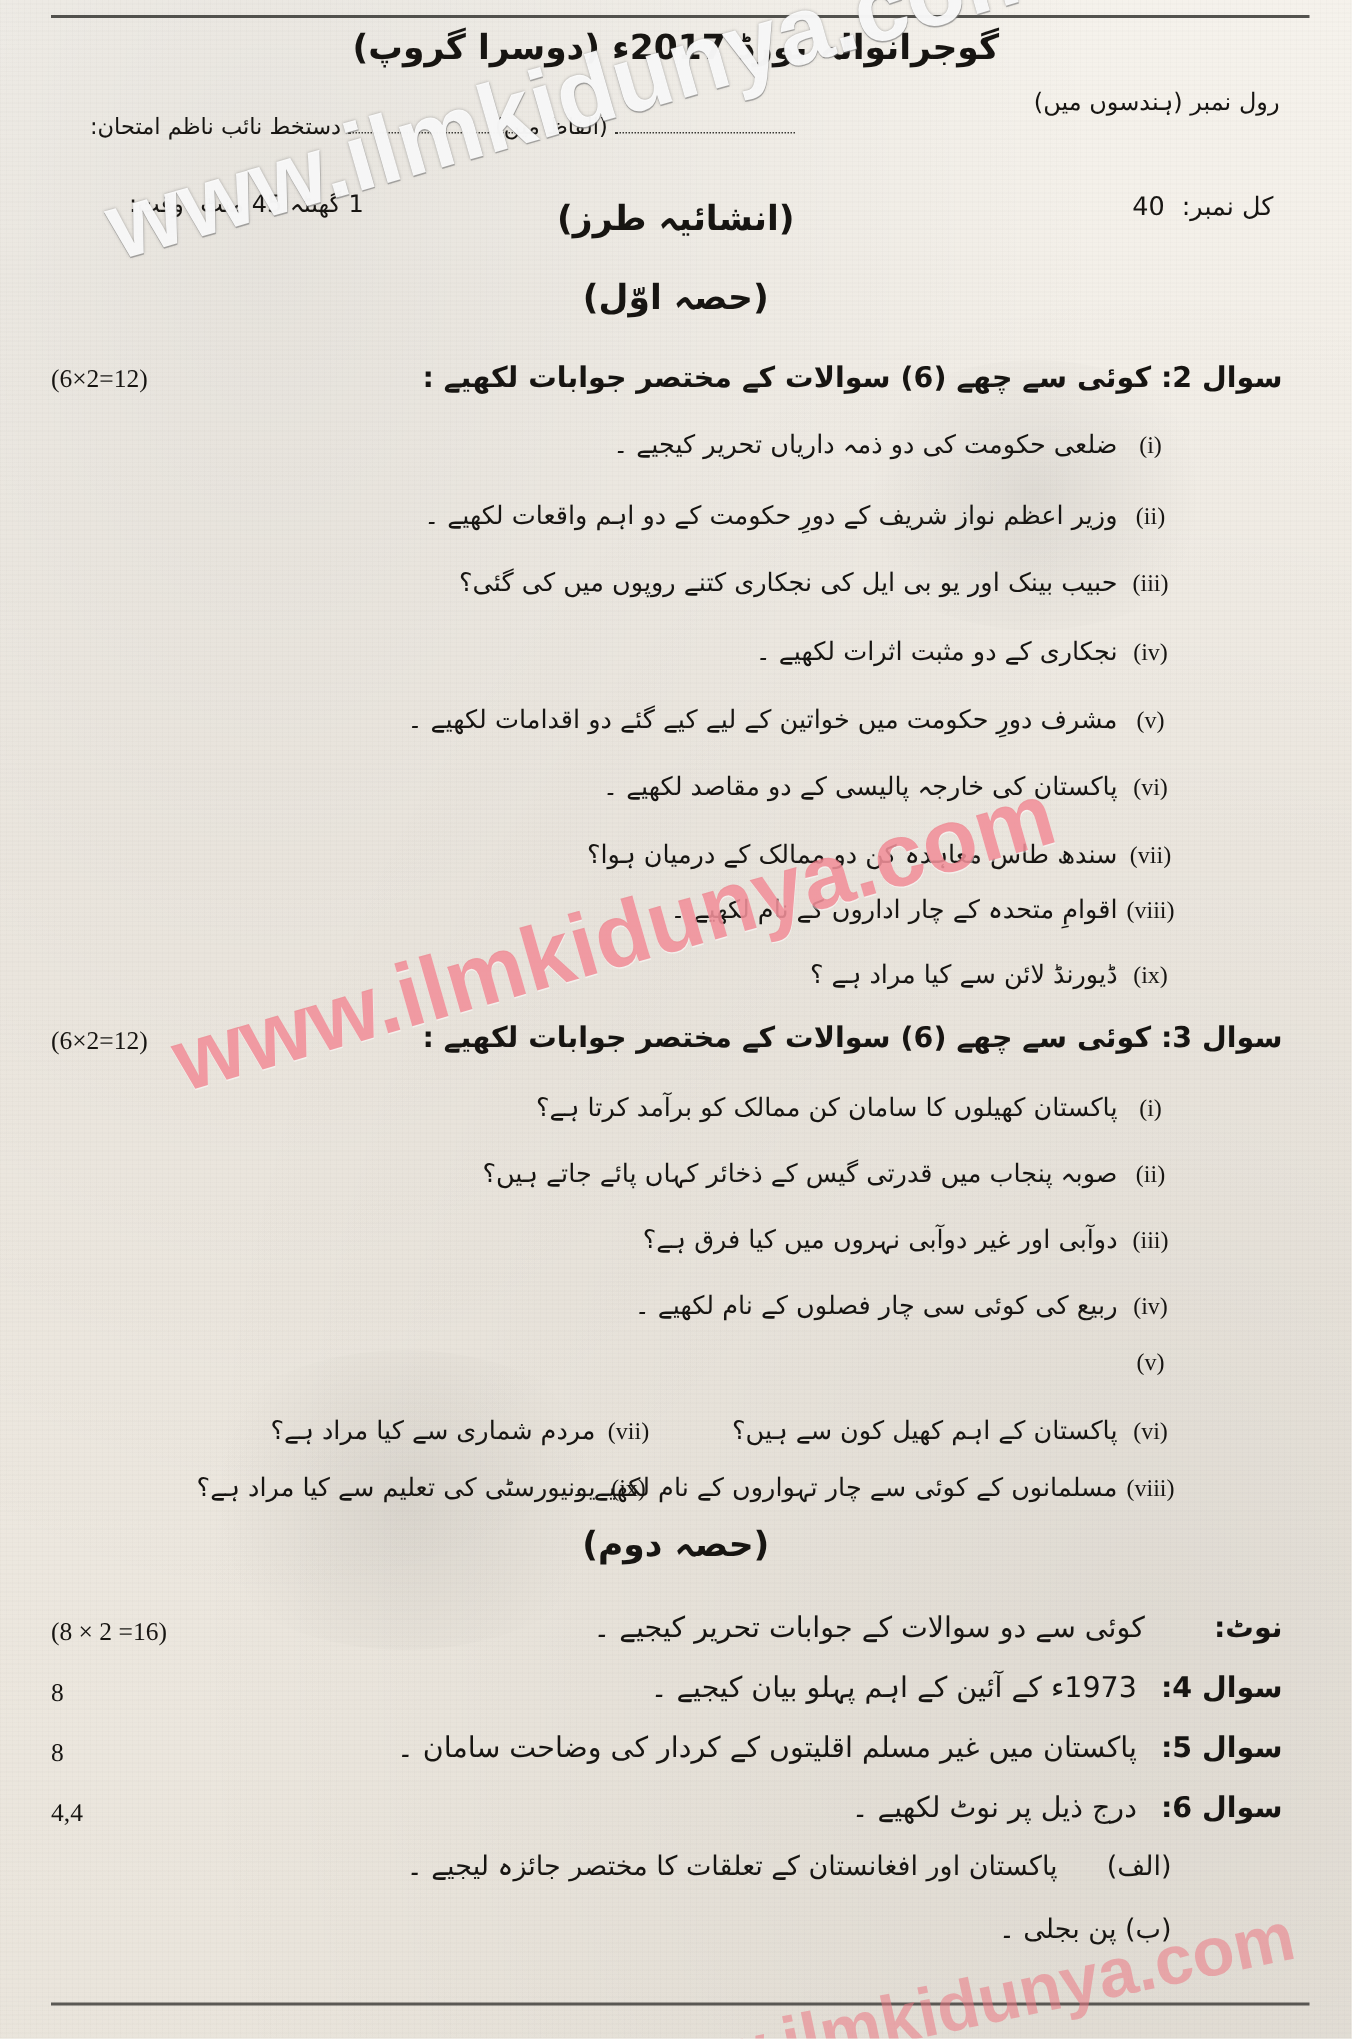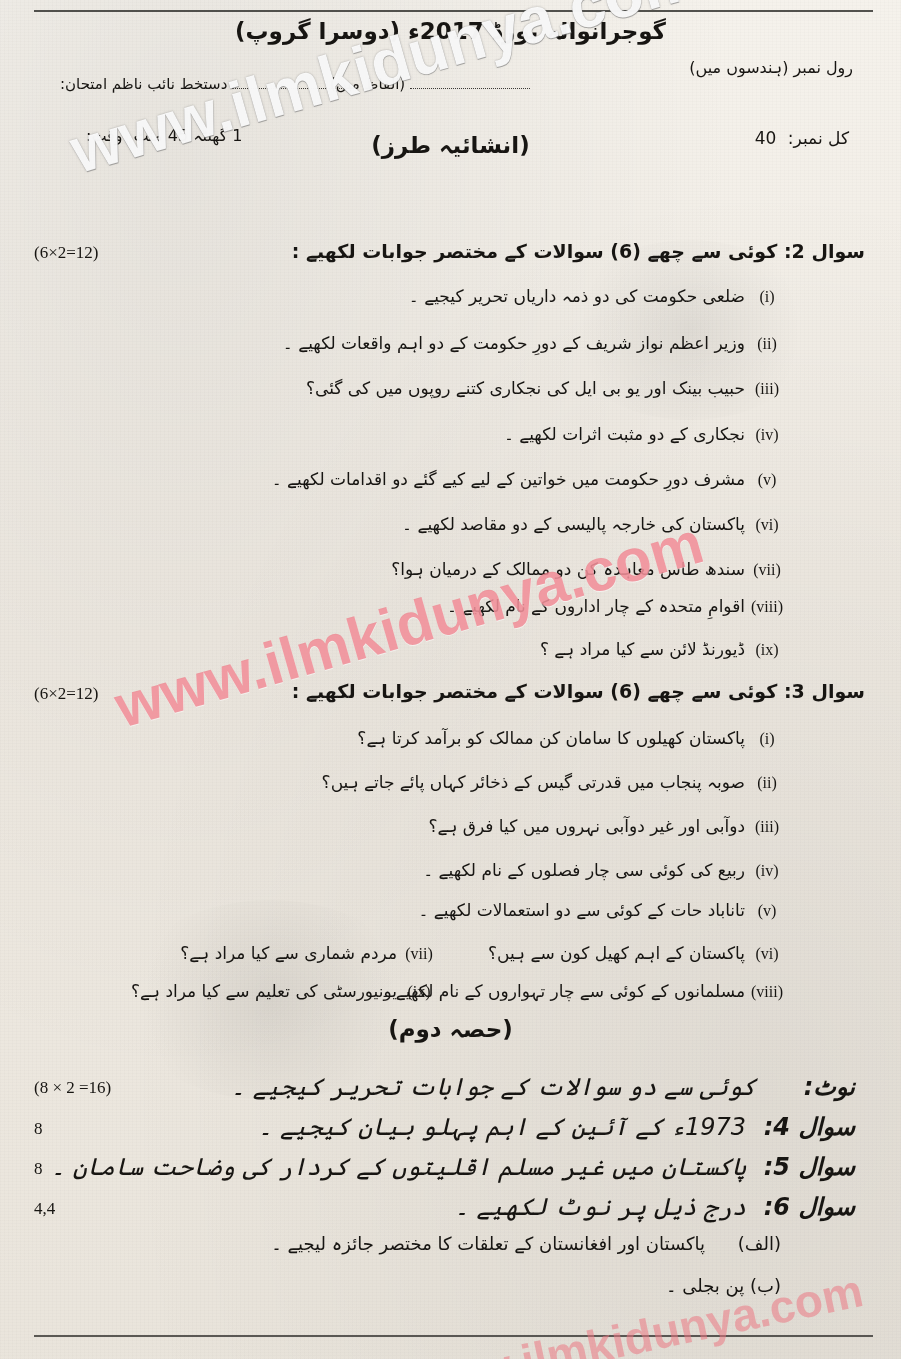--- a/index.html
+++ b/index.html
@@ -112,21 +112,21 @@
   .section-title {
     position: absolute;
     left: 0;
     right: 0;
     text-align: center;
     font-size: 23px;
     font-weight: bold;
   }
   .q-head {
     position: absolute;
-    right: 36px;
+    right: 46px;
     font-size: 19px;
     font-weight: bold;
     white-space: nowrap;
   }
   .marks {
     position: absolute;
     left: 34px;
     font-size: 17px;
     font-family: "Liberation Serif", serif;
   }
@@ -145,23 +145,22 @@
     font-family: "Liberation Serif", serif;
     direction: ltr;
     font-size: 16px;
   }
   .item .txt {
     display: inline-block;
   }
   .note-row {
     position: absolute;
     right: 46px;
-    font-size: 24px;
-    white-space: nowrap;
-    font-style: italic;
+    font-size: 19px;
+    white-space: nowrap;
   }
   .note-label {
     font-weight: bold;
   }
   .sub-item {
     position: absolute;
     right: 120px;
     font-size: 18px;
     white-space: nowrap;
   }
@@ -230,20 +229,21 @@
   <div class="meta2-left urdu">
     <span>1 گھنٹہ 45 منٹ</span>
     <span style="margin-right:6px;">وقت:</span>
   </div>
   <div class="paper-type urdu">(انشائیہ طرز)</div>
   <div class="meta2-right urdu">
     <span>کل نمبر:</span>
     <span style="margin-right:6px;">40</span>
   </div>
 
+  <div class="section-title urdu" style="top:185px;">(حصہ اوّل)</div>
 
   <div class="marks" style="top:243px;">(6×2=12)</div>
   <div class="q-head urdu" style="top:240px;">سوال 2:  کوئی سے چھے (6) سوالات کے مختصر جوابات لکھیے :</div>
 
   <div class="item urdu" style="top:286px; right:112px;">
     <span class="num">(i)</span>
     <span class="txt">ضلعی حکومت کی دو ذمہ داریاں تحریر کیجیے ۔</span>
   </div>
   <div class="item urdu" style="top:333px; right:112px;">
     <span class="num">(ii)</span>
@@ -292,21 +292,20 @@
   <div class="item urdu" style="top:816px; right:112px;">
     <span class="num">(iii)</span>
     <span class="txt">دوآبی اور غیر دوآبی نہروں میں کیا فرق ہے؟</span>
   </div>
   <div class="item urdu" style="top:860px; right:112px;">
     <span class="num">(iv)</span>
     <span class="txt">ربیع کی کوئی سی چار فصلوں کے نام لکھیے ۔</span>
   </div>
   <div class="item urdu" style="top:900px; right:112px;">
     <span class="num">(v)</span>
-    <span class="txt">تاناباد حات کے کوئی سے دو استعمالات لکھیے ۔</span>
   </div>
   <div class="item urdu" style="top:943px; right:112px;">
     <span class="num">(vi)</span>
     <span class="txt">پاکستان کے اہم کھیل کون سے ہیں؟</span>
   </div>
   <div class="item urdu" style="top:943px; right:460px;">
     <span class="num">(vii)</span>
     <span class="txt">مردم شماری سے کیا مراد ہے؟</span>
   </div>
   <div class="item urdu" style="top:981px; right:112px;">

